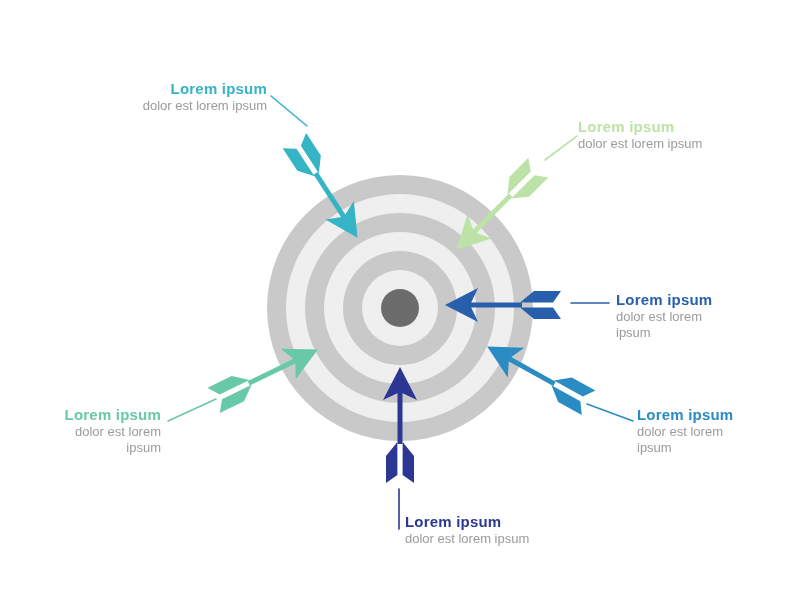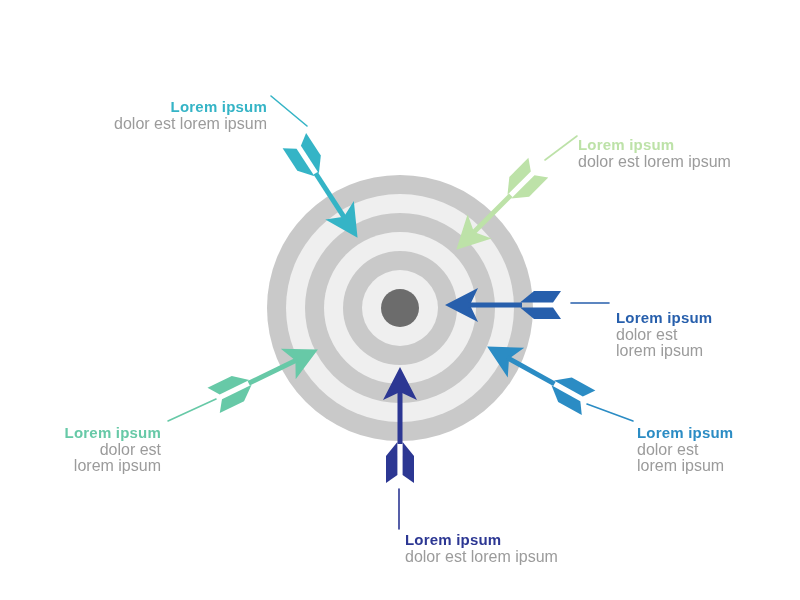--- a/index.html
+++ b/index.html
@@ -4,31 +4,31 @@
 <style>
   html, body { margin: 0; padding: 0; background: #ffffff; }
   .canvas {
     position: relative;
     width: 800px; height: 600px;
     background: #ffffff;
     overflow: hidden;
     font-family: "Liberation Sans", sans-serif;
   }
   svg.diagram { position: absolute; left: 0; top: 0; }
-  .label { position: absolute; margin-top: 18px; }
+  .label { position: absolute; }
   .label .title {
     display: block;
     font-size: 15px;
     font-weight: bold;
     line-height: 17px;
     letter-spacing: 0.2px;
   }
   .label .subtitle {
     display: block;
-    font-size: 16px;
+    font-size: 13px;
     line-height: 16px;
     margin-top: 1px;
   }
   .align-right { text-align: right; }
   .w-narrow { width: 98px; }
 </style>
 </head>
 <body>
 
 <div class="canvas">

